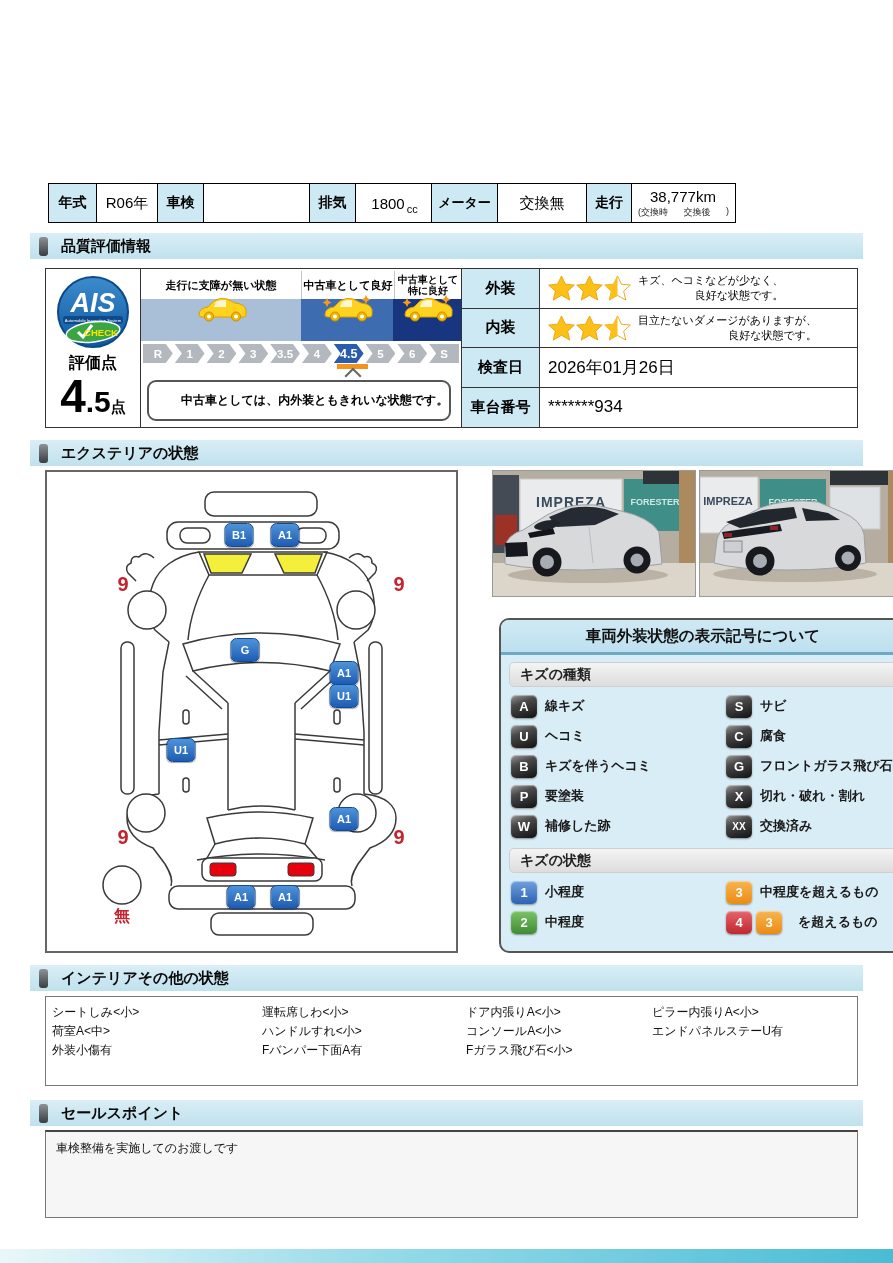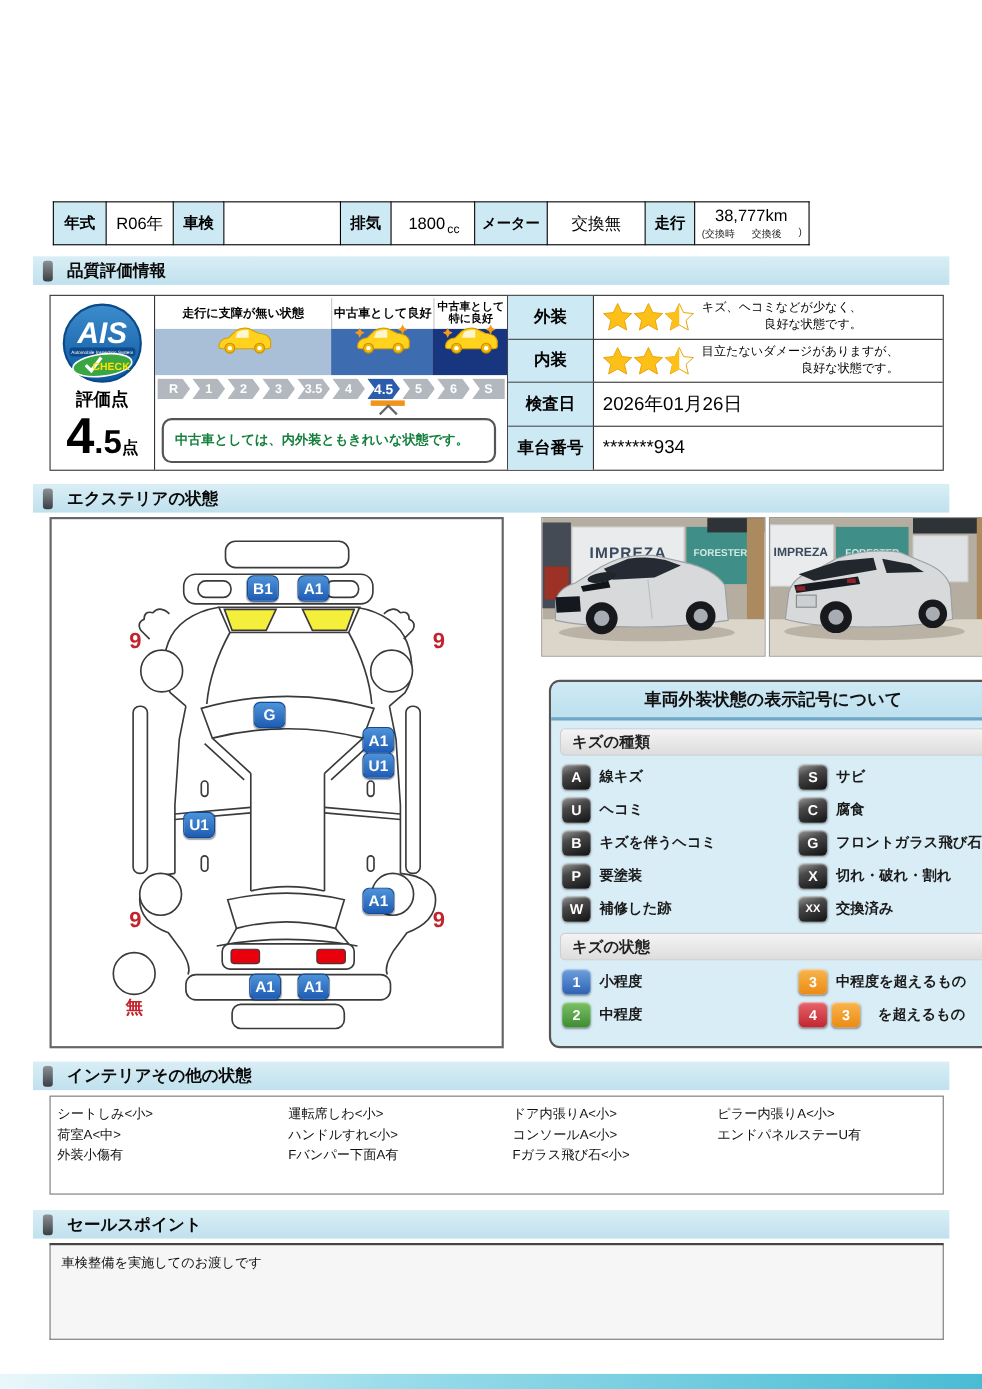--- a/index.html
+++ b/index.html
@@ -44,34 +44,34 @@
   .bands svg{margin-top:-6px;}
   .chevrons{position:absolute;top:75px;left:2px;right:2px;height:19px;display:flex;gap:2px;}
   .chev{flex:1;background:#b3b7be;color:#fff;font-size:11.5px;font-weight:bold;display:flex;align-items:center;justify-content:center;
         clip-path:polygon(0 0,calc(100% - 7px) 0,100% 50%,calc(100% - 7px) 100%,0 100%,7px 50%);}
   .chev.first{clip-path:polygon(0 0,calc(100% - 7px) 0,100% 50%,calc(100% - 7px) 100%,0 100%);}
   .chev.last{clip-path:polygon(0 0,100% 0,100% 100%,0 100%,7px 50%);}
   .chev.active{background:#2b5cab;font-size:12.5px;}
   .active-underline{position:absolute;top:95px;left:196px;width:31px;height:5px;background:#f0941d;}
   .caret{position:absolute;top:101px;left:206px;width:10px;height:10px;border-left:2px solid #666;border-top:2px solid #666;transform:rotate(45deg);background:#fff;}
   .callout{position:absolute;top:111px;left:6px;right:10px;bottom:6px;border:2px solid #555;border-radius:9px;background:#fff;
-           display:flex;align-items:center;padding-left:10px;font-size:12px;font-weight:bold;color:#15803d;box-sizing:border-box;}
+           display:flex;align-items:center;padding-left:32px;font-size:12px;font-weight:bold;color:#000000;box-sizing:border-box;}
   .qtable{flex:1;border-left:1px solid #333;display:grid;grid-template-columns:78px 1fr;grid-auto-rows:1fr;}
   .qtable .ql{background:#cde9f3;display:flex;align-items:center;justify-content:center;font-size:15px;font-weight:bold;border-right:1px solid #333;border-bottom:1px solid #333;}
   .qtable .qv{display:flex;align-items:center;padding-left:8px;border-bottom:1px solid #333;}
   .qtable .rlast{border-bottom:none;}
   .qv-big{font-size:17px;padding-left:14px;}
   .stars{width:90px;display:flex;gap:1px;flex-shrink:0;}
   .star{width:27px;height:26px;}
   .star-desc{font-size:11px;line-height:1.35;white-space:pre-line;text-align:right;}
   .pre{white-space:pre-line;}
   
   .diagram-box{position:absolute;left:45px;top:470px;width:413px;height:483px;border:2px solid #666;box-sizing:border-box;background:#fff;}
   .marker-chip{position:absolute;width:27px;height:22px;border-radius:6px;transform:translate(-50%,-50%);
-               background:linear-gradient(180deg,#4e93d9,#1e5cb3);border:1px solid #124a94;color:#fff;font-size:14px;font-weight:bold;
+               background:linear-gradient(180deg,#4e93d9,#1e5cb3);border:1px solid #124a94;color:#fff;font-size:11px;font-weight:bold;
                display:flex;align-items:center;justify-content:center;box-shadow:0 1px 1px rgba(0,0,0,.35);}
   .marker-red{position:absolute;transform:translate(-50%,-50%);color:#c2232d;font-size:20px;font-weight:bold;}
   .marker-red.kanji{font-size:16px;}
   .photos{position:absolute;left:470px;top:470px;display:flex;gap:3px;margin-left:22px;}
   .photos svg{border:1px solid #999;display:block;}
   .legend{position:absolute;left:470px;top:618px;width:408px;height:335px;border:2px solid #555;border-radius:10px;
           background:#d9edf6;box-sizing:border-box;overflow:hidden;margin-left:29px;}
   .legend-title{height:32px;display:flex;align-items:center;justify-content:center;font-size:15.5px;font-weight:bold;color:#111;
                 background:linear-gradient(#cfe9f4,#bde0ef);border-bottom:3px solid #6fa8c6;}
   .sub-band{margin:7px 8px 4px;height:25px;border-radius:5px;background:linear-gradient(#f4f4f4,#dddddd);border:1px solid #cfcfcf;

